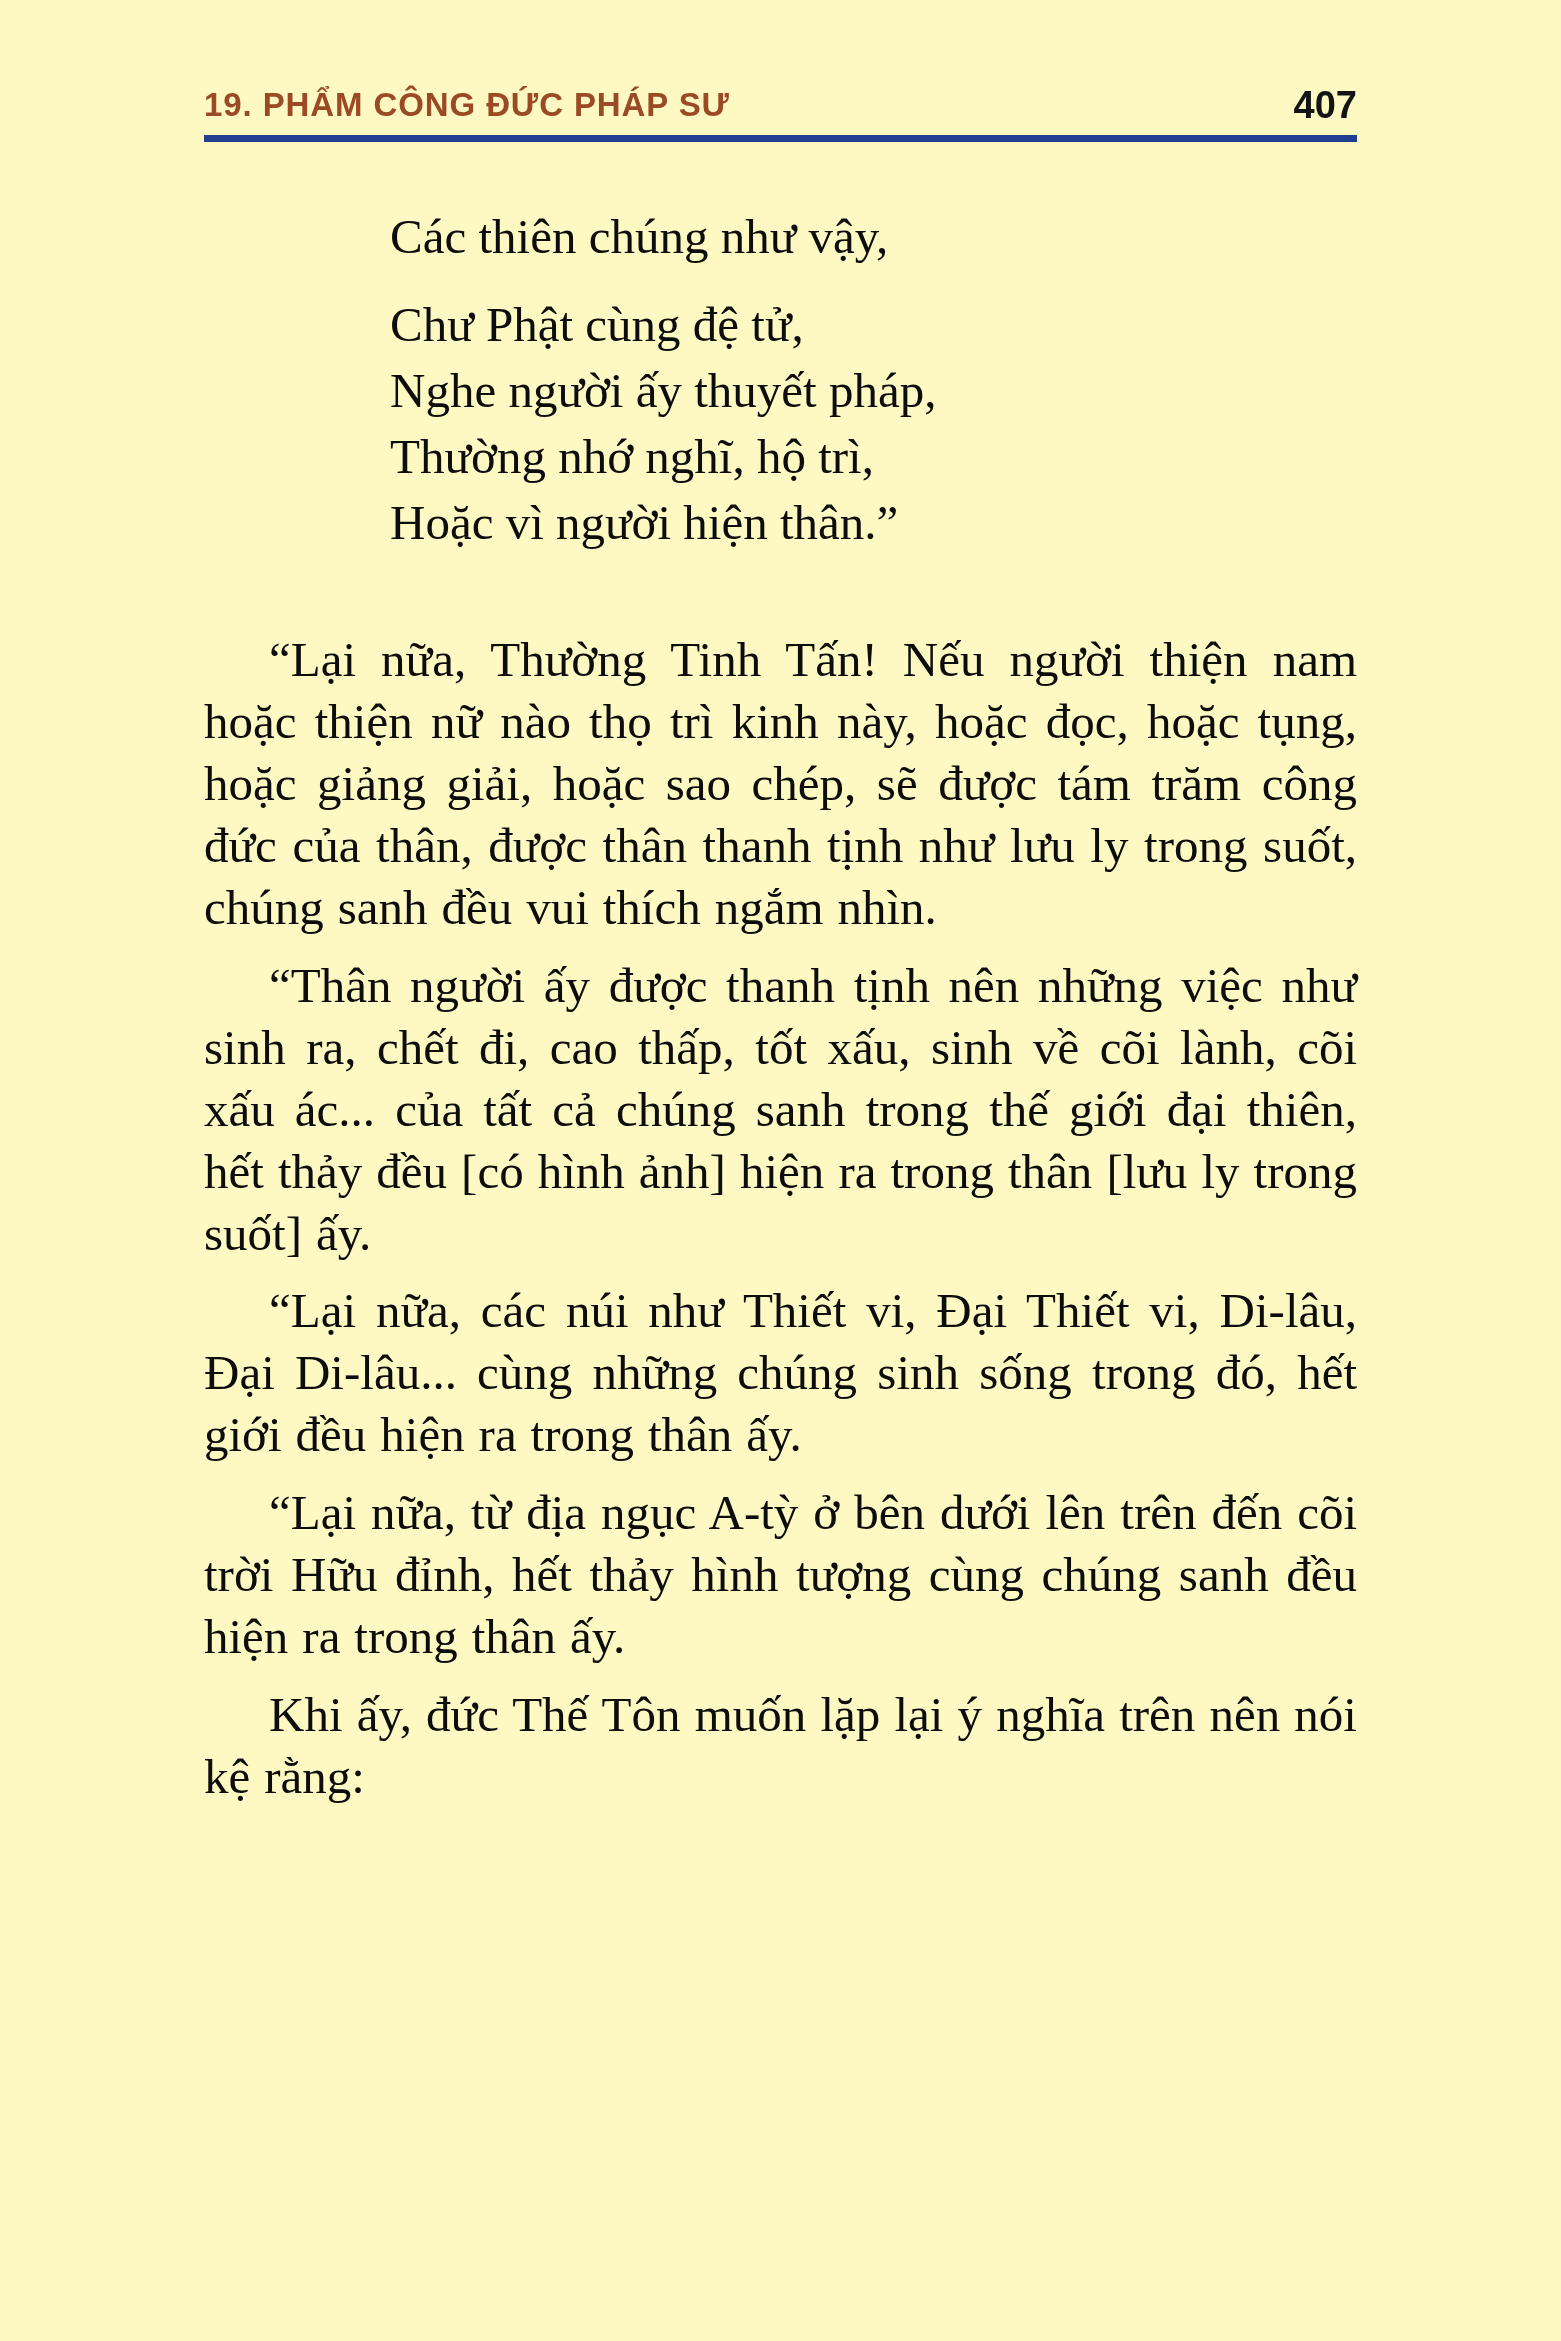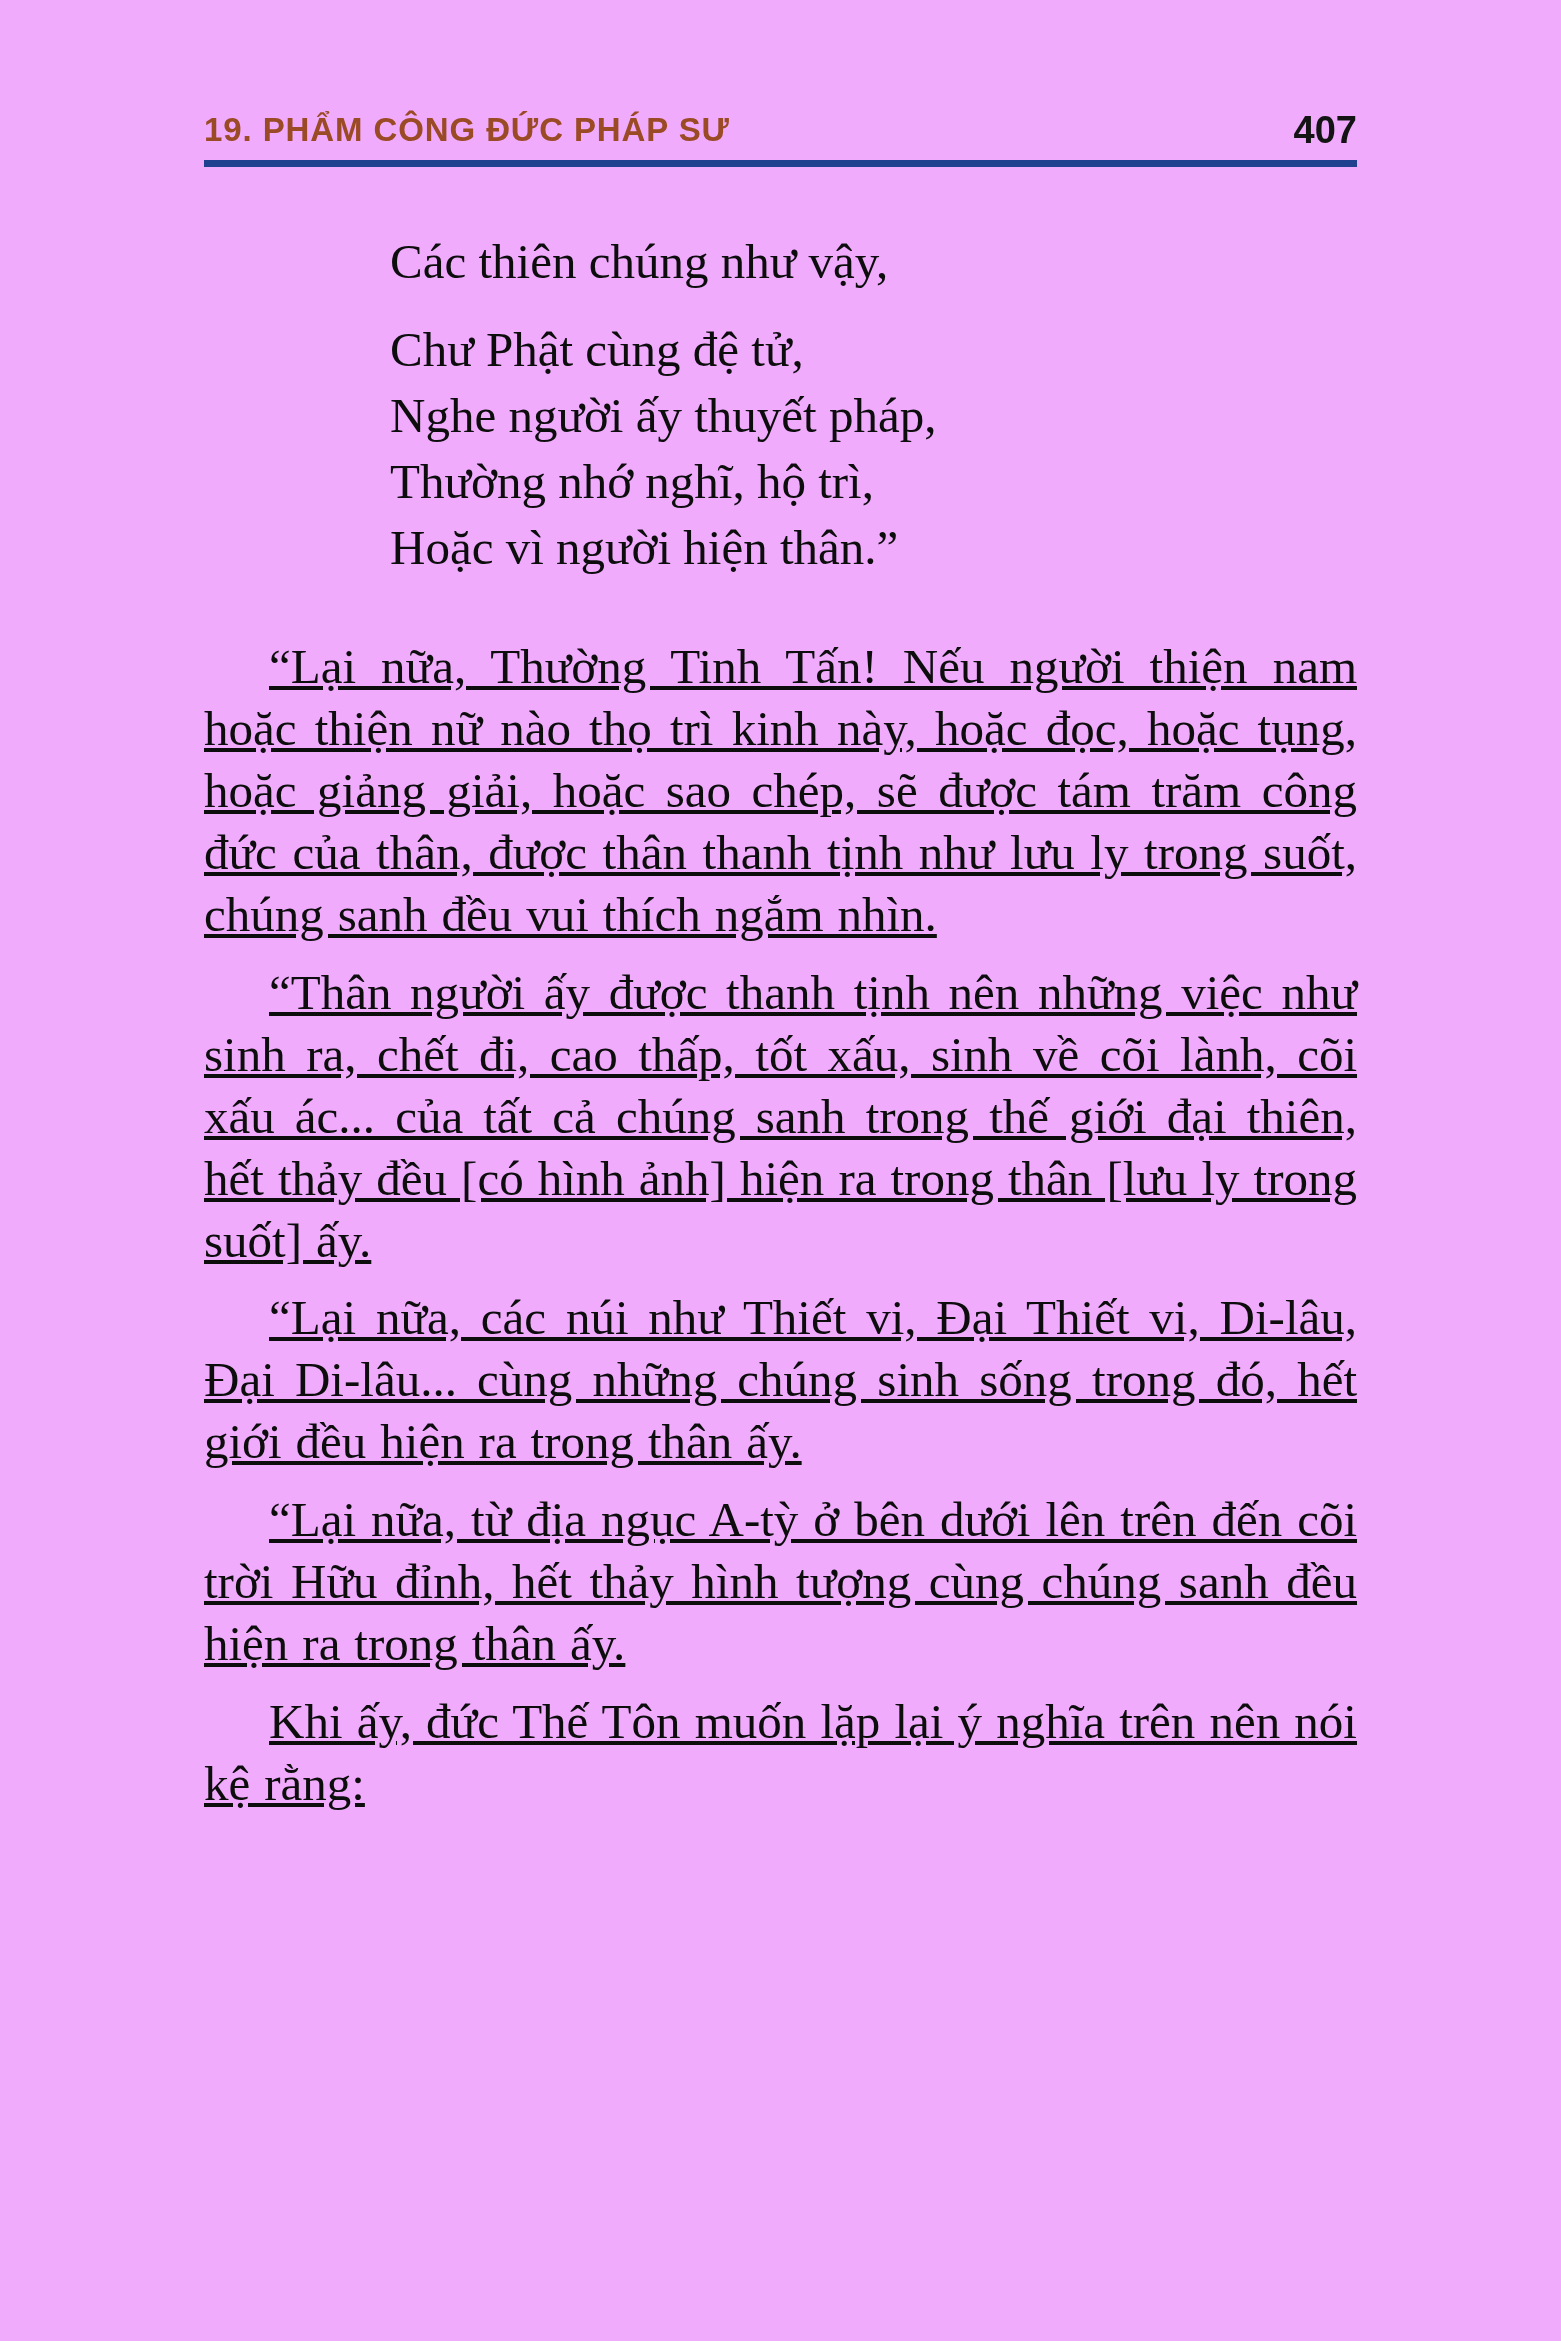--- a/index.html
+++ b/index.html
@@ -11,22 +11,22 @@
     width: 1561px;
     height: 2342px;
     position: relative;
     font-family: "Liberation Serif", "DejaVu Serif", serif;
     color: #0d0d0d;
   }
   .page {
     position: absolute;
     inset: 0;
     box-sizing: border-box;
-    padding: 110px 204px 0 204px;
-    background: #f0abfc;
+    padding: 85px 204px 0 204px;
+    background: #fef9c3;
   }
   
   .header-row {
     display: flex;
     justify-content: space-between;
     align-items: flex-end;
   }
   .chapter-title {
     margin: 0;
     font-family: "Liberation Sans", "DejaVu Sans", sans-serif;
@@ -56,21 +56,21 @@
   .verse-block { margin: 0 0 22px 0; }
   .verse-block:last-child { margin-bottom: 0; }
   .verse-line {
     font-size: 49px;
     line-height: 66px;
     color: #0d0d0d;
     white-space: nowrap;
     font-family: Liberation Serif, serif;
   }
   
-  .prose { margin-top: 55px; text-decoration: underline; }
+  .prose { margin-top: 73px; }
   .prose p {
     margin: 0 0 15.6px 0;
     font-size: 49px;
     line-height: 62px;
     text-align: justify;
     text-indent: 65px;
     color: #0d0d0d;
     word-spacing: 1.7px;
   }
   .prose p:last-child { margin-bottom: 0; }

